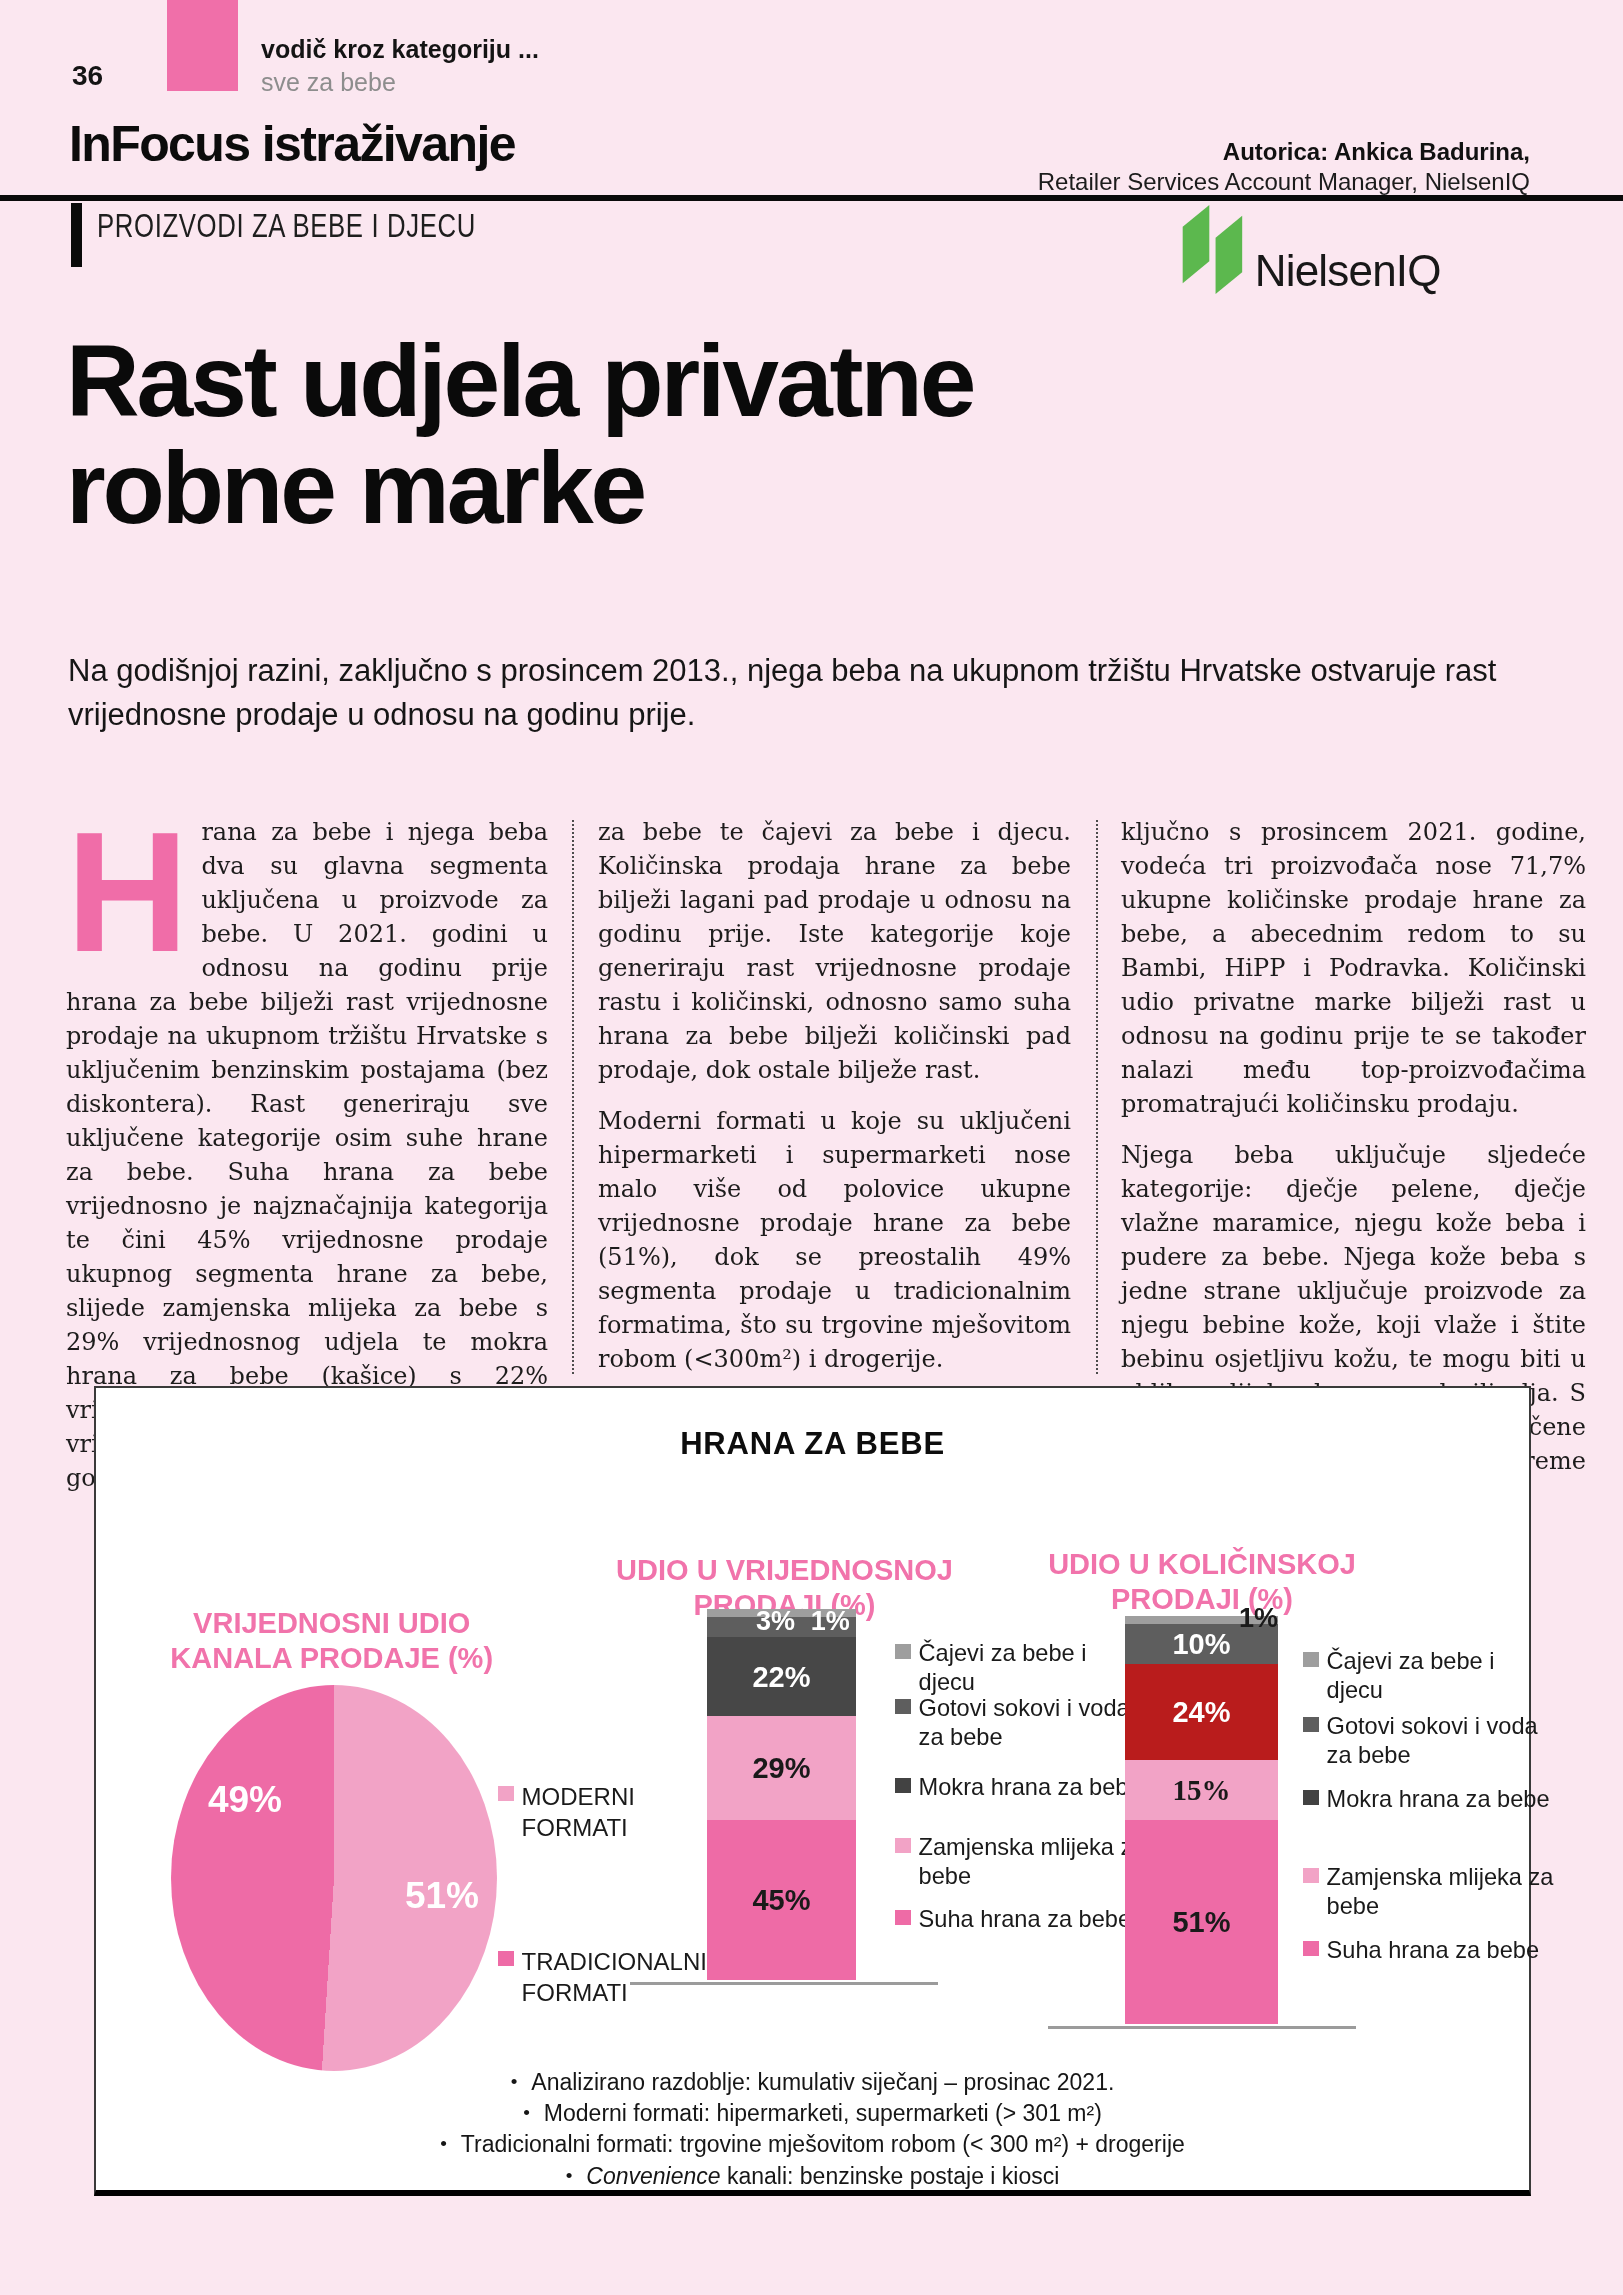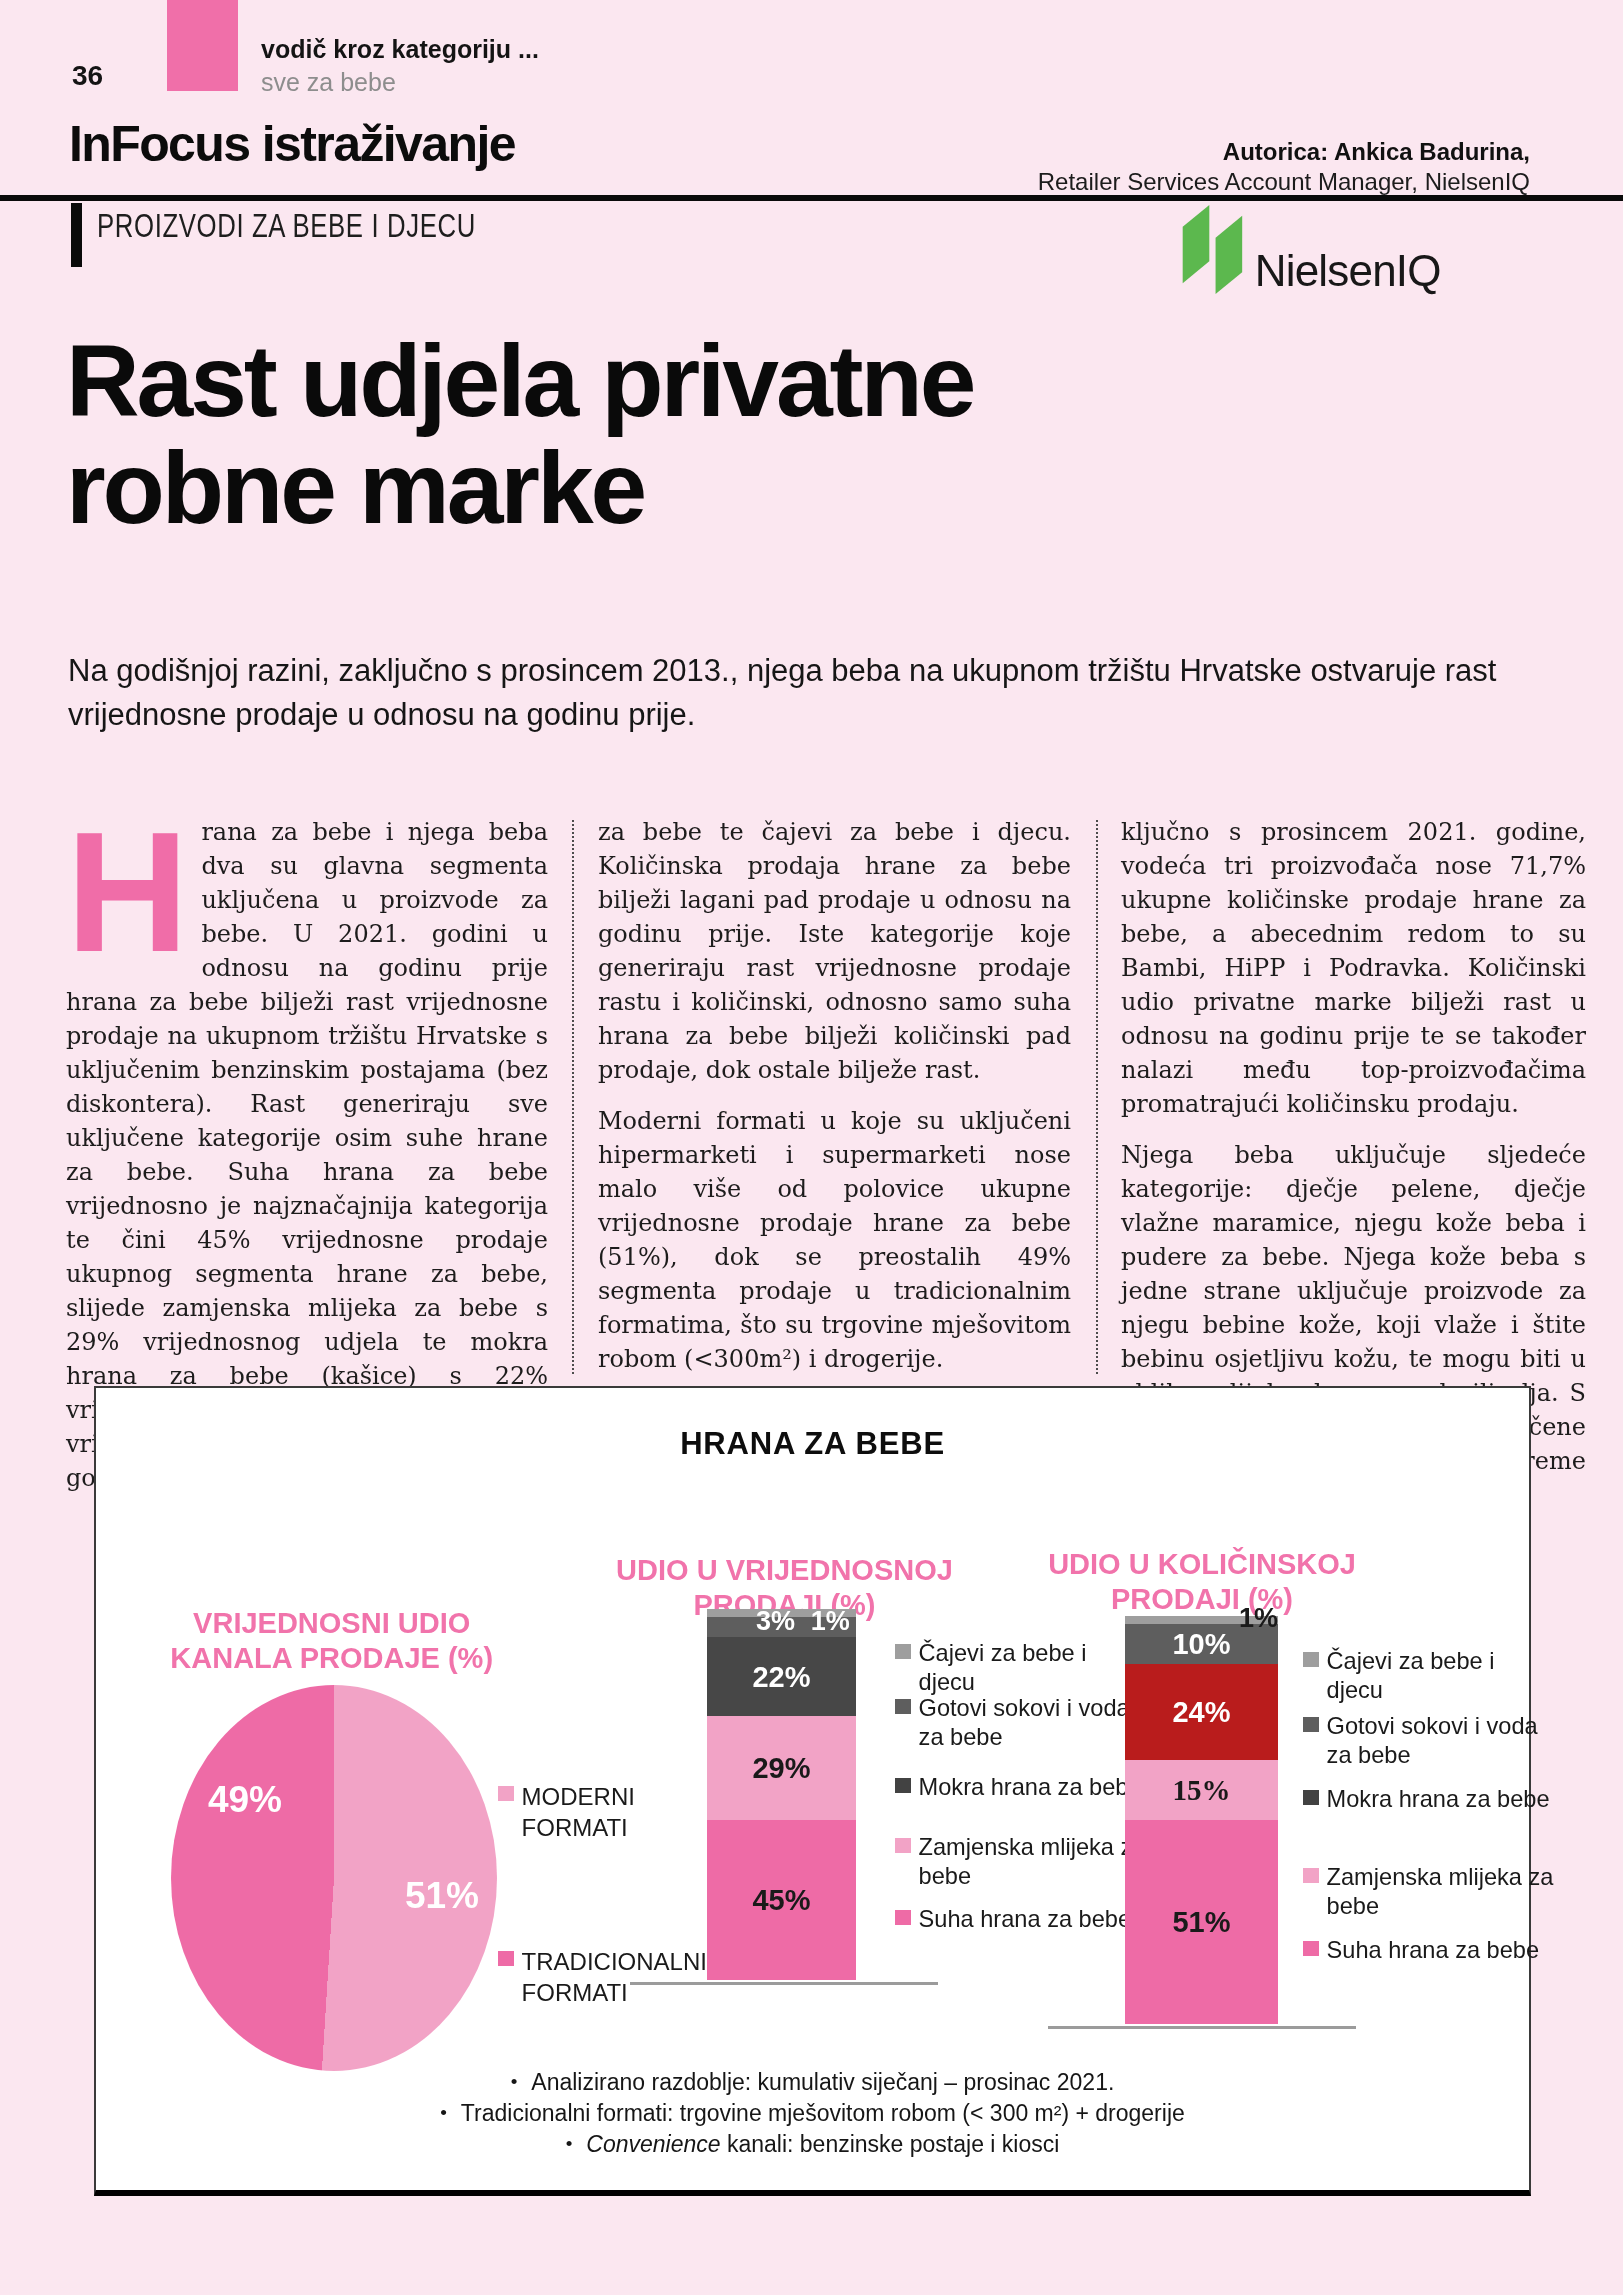--- a/index.html
+++ b/index.html
@@ -232,18 +232,19 @@
           <span class="legend-label">Zamjenska mlijeka za bebe</span>
         </div>
         <div class="legend-item" style="top: 548px;">
           <span class="legend-swatch" style="background: rgb(238, 107, 166);"></span>
           <span class="legend-label">Suha hrana za bebe</span>
         </div>
       </div>
 
     <div id="footnotes">
         <div class="footnote-line"><span class="bullet">•</span><span>Analizirano razdoblje: kumulativ siječanj – prosinac 2021.</span></div>
+        <div class="footnote-line"><span class="bullet">•</span><span>Moderni formati: hipermarketi, supermarketi (&gt; 301 m²)</span></div>
         <div class="footnote-line"><span class="bullet">•</span><span>Tradicionalni formati: trgovine mješovitom robom (&lt; 300 m²) + drogerije</span></div>
         <div class="footnote-line"><span class="bullet">•</span><span class="it">Convenience</span><span> kanali: benzinske postaje i kiosci</span></div>
       </div>
   </div>
 </div>
 
 
 </body></html>

